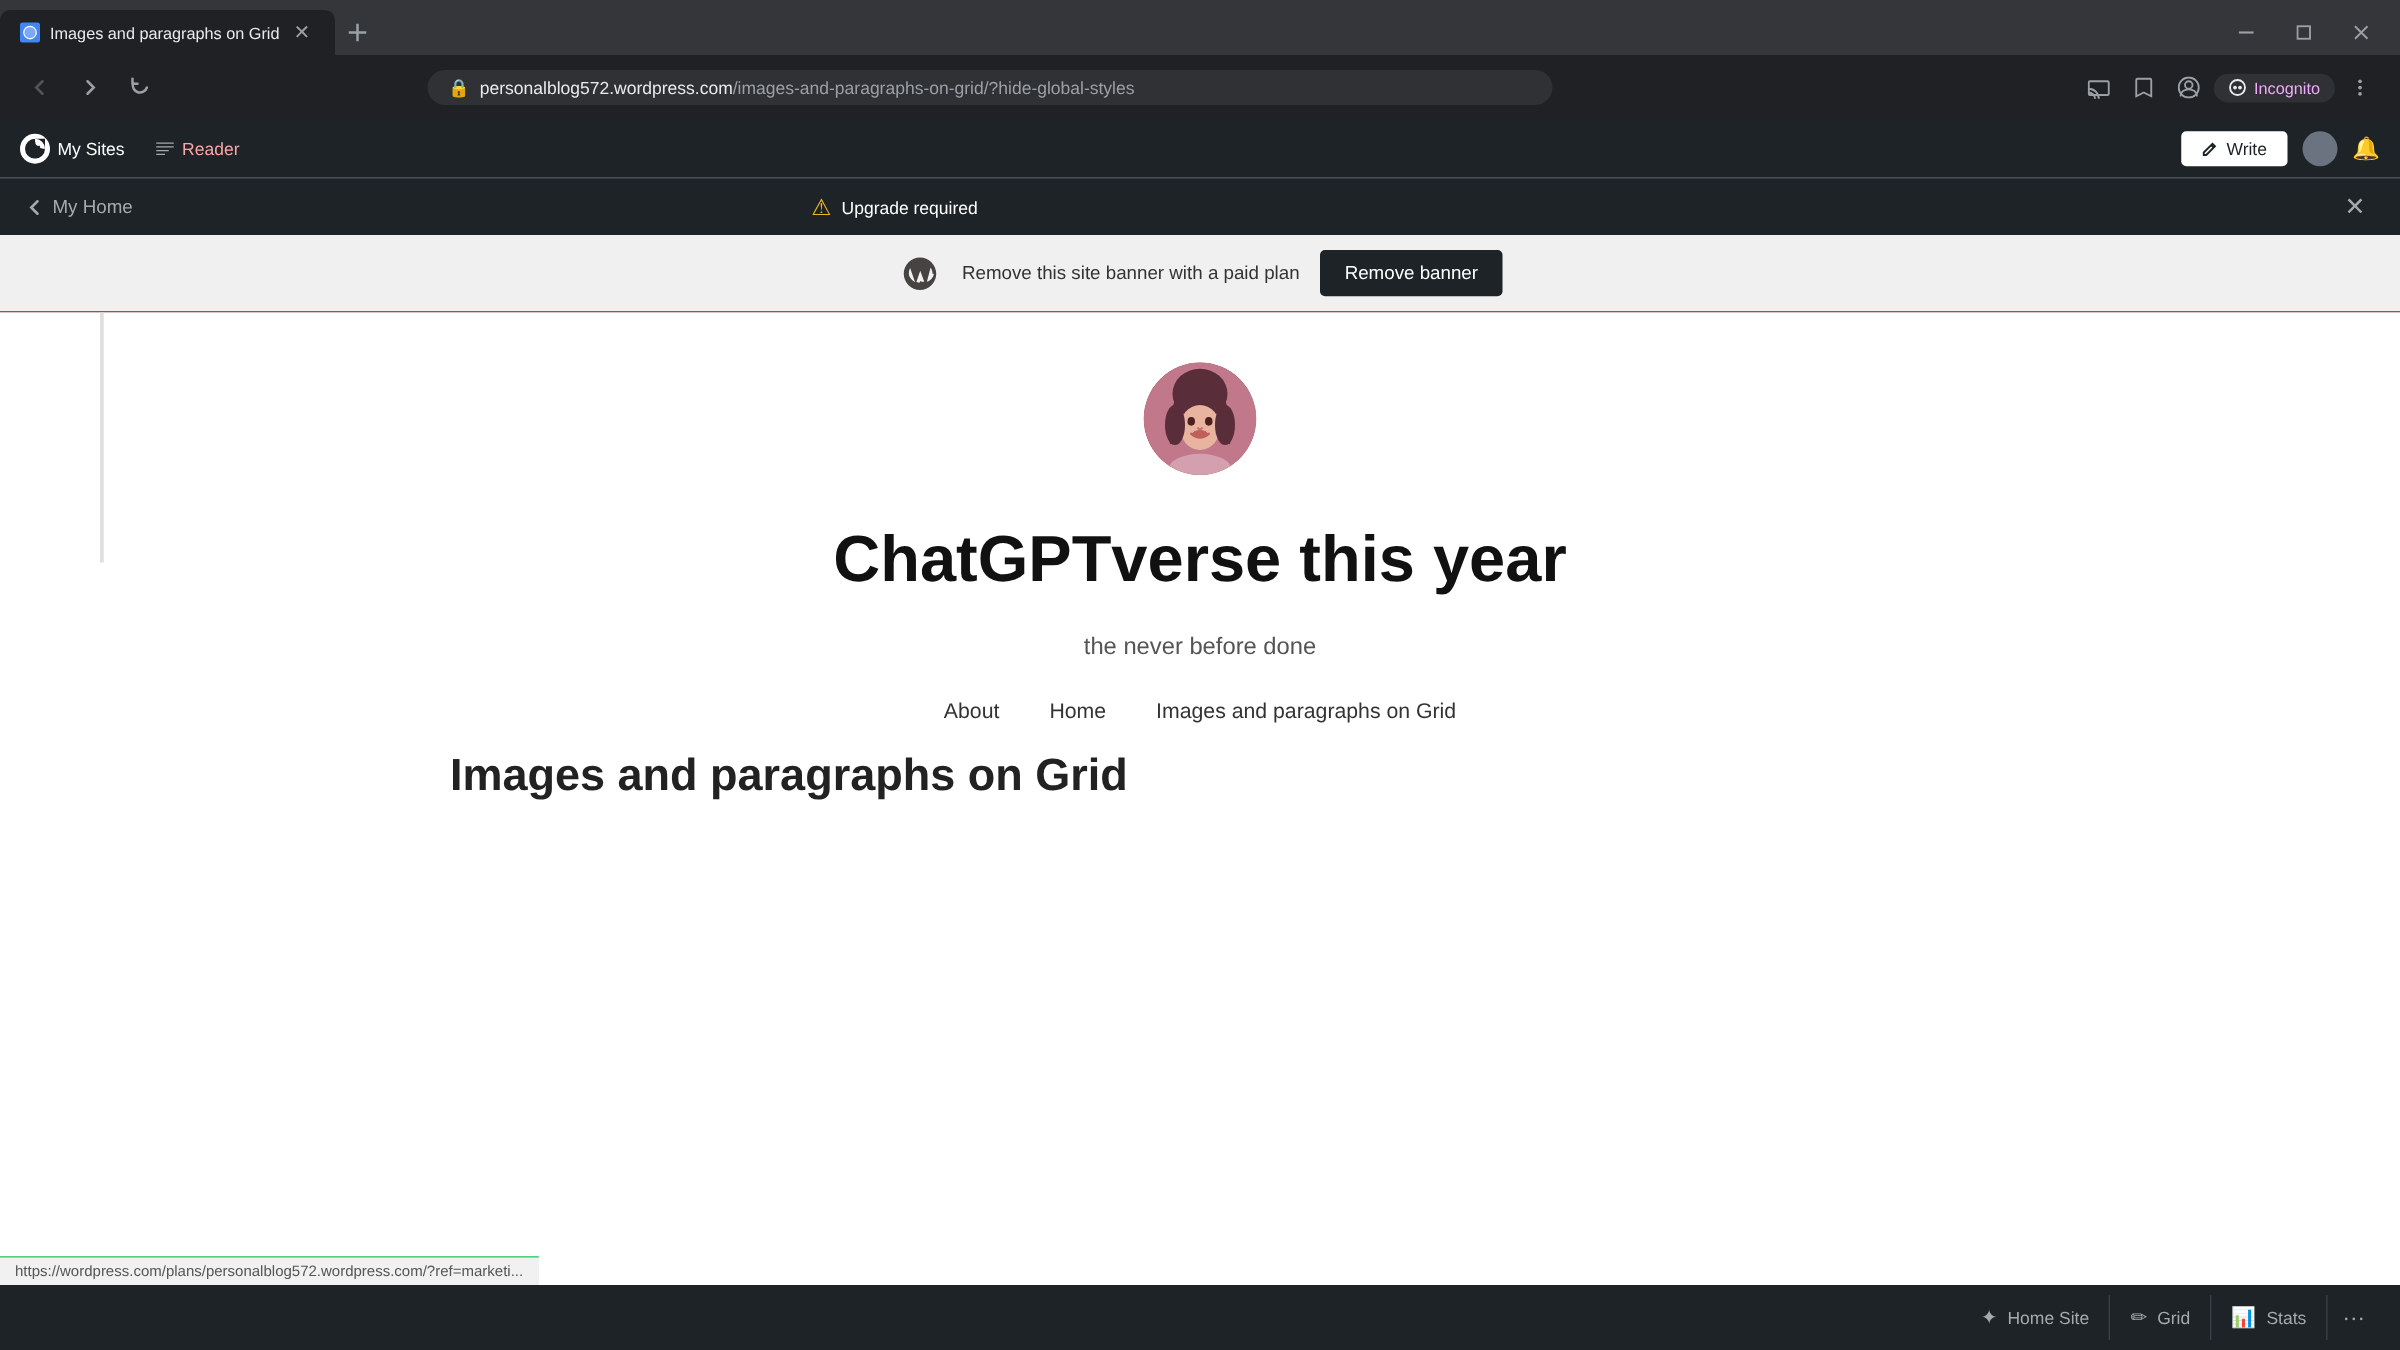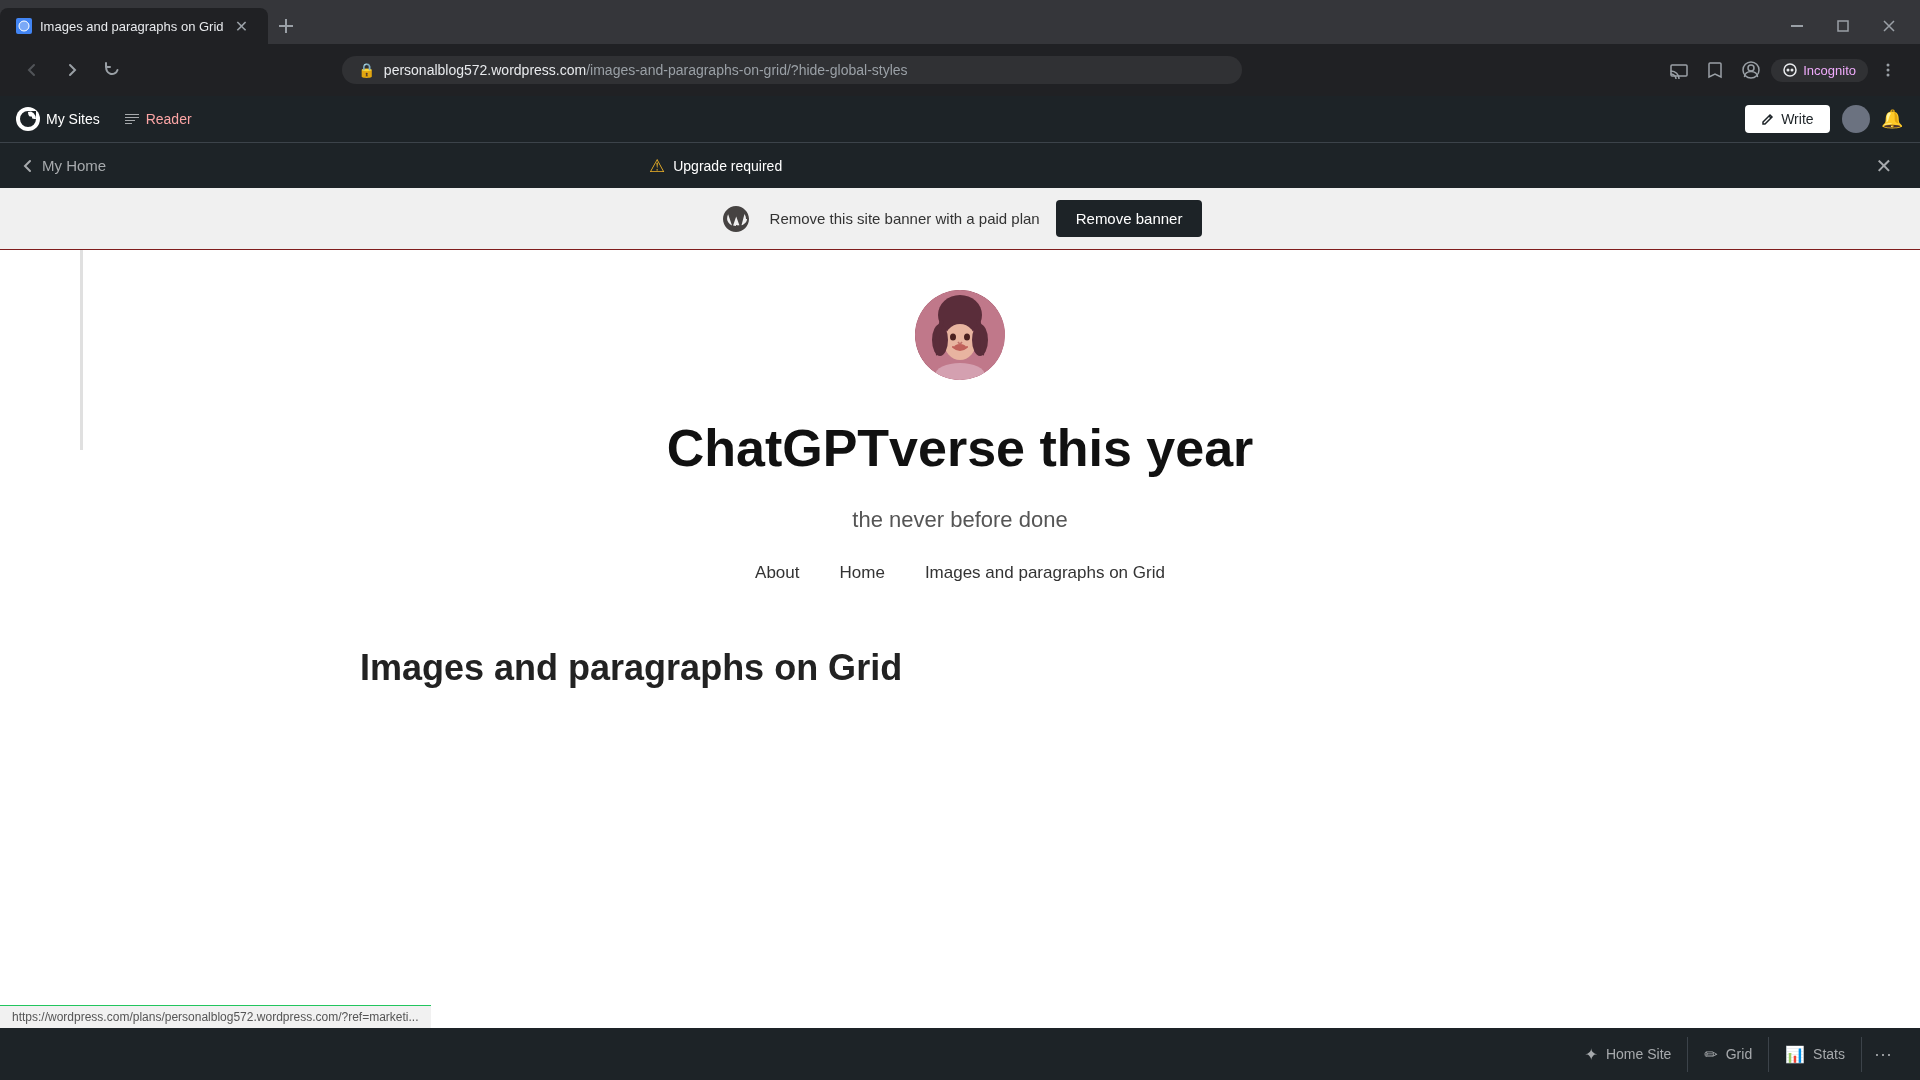--- a/index.html
+++ b/index.html
@@ -53,22 +53,22 @@
     .banner-text { font-size: 15px; color: #333; }
     .remove-banner-btn { background: #1d2327; color: #fff; border: none; border-radius: 4px; padding: 10px 20px; font-size: 15px; font-weight: 500; cursor: pointer; }
 
     
     .main-content { background: #fff; display: flex; flex-direction: column; align-items: center; padding: 40px 20px 60px; }
 
     .site-avatar { width: 90px; height: 90px; border-radius: 50%; overflow: hidden; margin-bottom: 0; background: #c0788a; display: flex; align-items: center; justify-content: center; }
     .site-avatar .avatar-img { width: 90px; height: 90px; border-radius: 50%; background: linear-gradient(135deg, #b5707d 0%, #8e4a5a 40%, #c0788a 70%, #a0607a 100%); position: relative; overflow: hidden; }
 
     .site-title { font-size: 52px; font-weight: 800; color: #111; margin: 40px 0 30px; text-align: center; line-height: 1.1; }
-    .site-tagline { font-size: 22px; color: #555; margin-bottom: 30px; text-align: center; }
-    .site-nav { display: flex; gap: 40px; margin-bottom: 64px; }
+    .site-tagline { font-size: 19px; color: #555; margin-bottom: 30px; text-align: center; }
+    .site-nav { display: flex; gap: 40px; margin-bottom: 20px; }
     .site-nav a { font-size: 17px; color: #333; text-decoration: none; cursor: pointer; }
     .page-heading { font-size: 36px; font-weight: 700; color: #222; align-self: flex-start; margin-left: 340px; }
 
     
     .bottom-bar { position: fixed; bottom: 0; left: 0; right: 0; background: #1d2327; height: 52px; display: flex; align-items: center; justify-content: flex-end; padding: 0 16px; gap: 0; }
     .bottom-btn { display: flex; align-items: center; gap: 8px; color: #a7aaad; font-size: 14px; padding: 8px 16px; cursor: pointer; border-right: 1px solid #3c434a; }
     .bottom-btn:last-child { border-right: none; }
     .bottom-btn .btn-icon { font-size: 16px; }
     .bottom-more { color: #a7aaad; padding: 8px 12px; cursor: pointer; font-size: 18px; }
 

